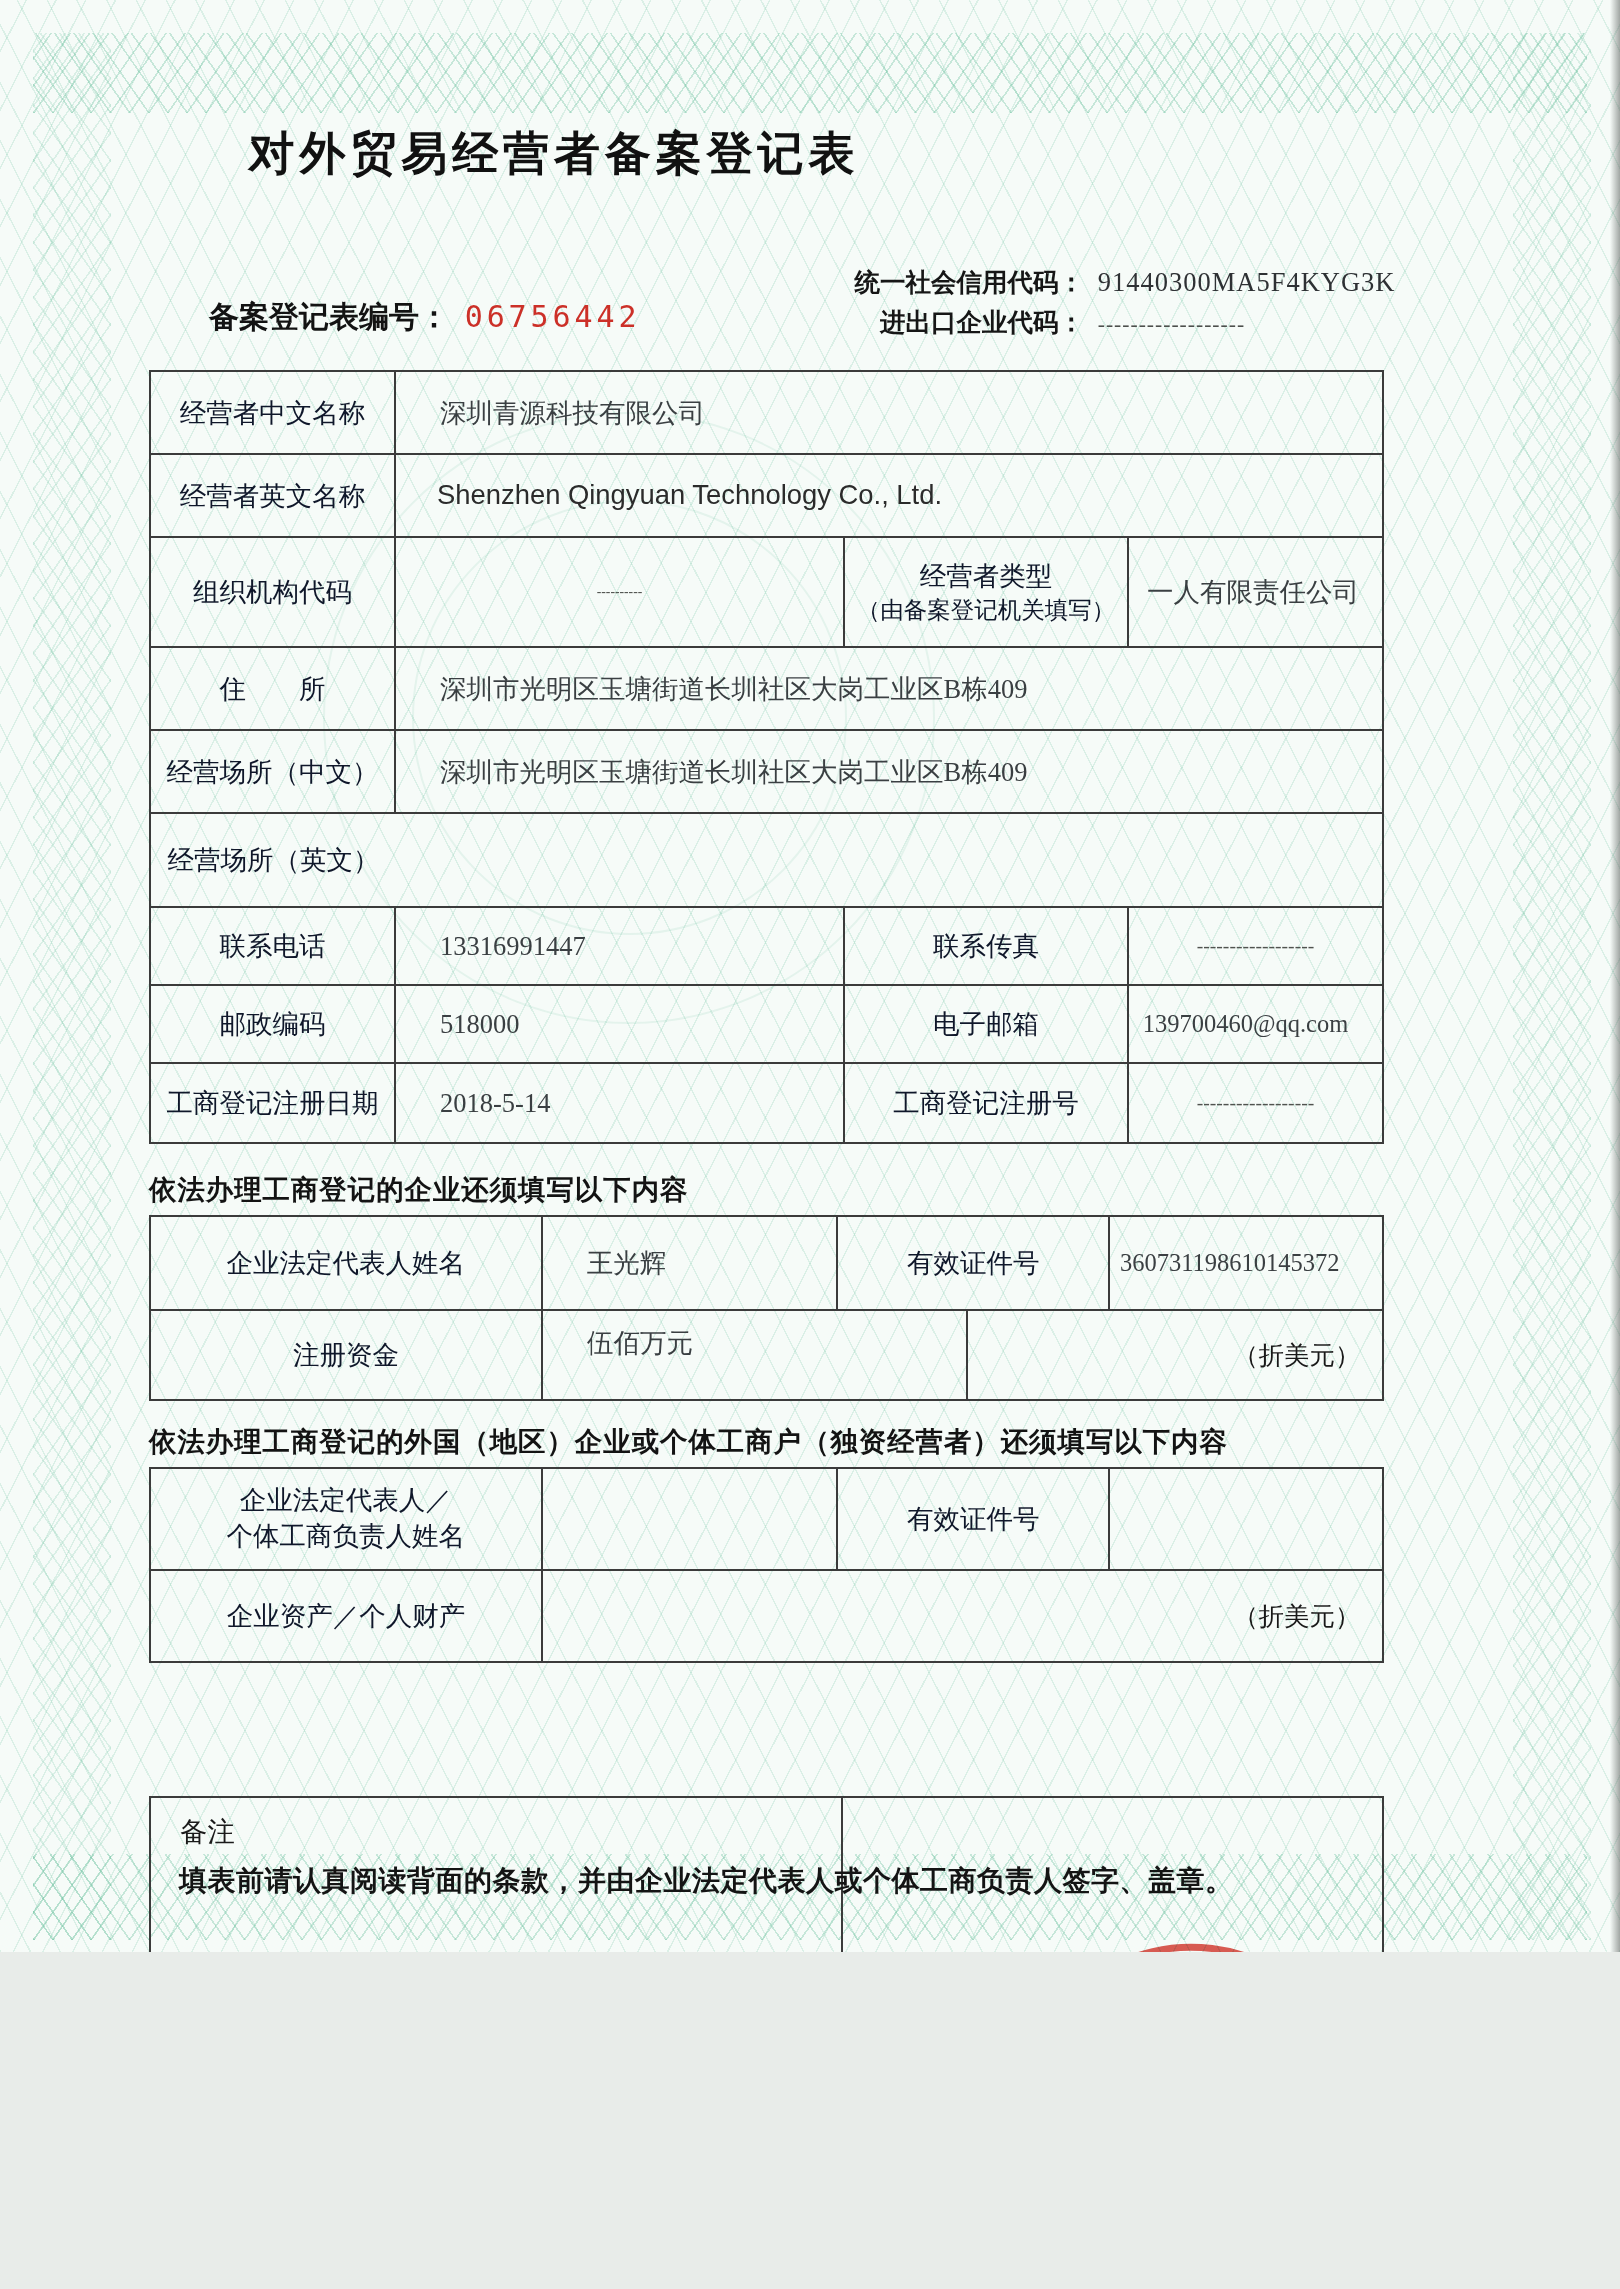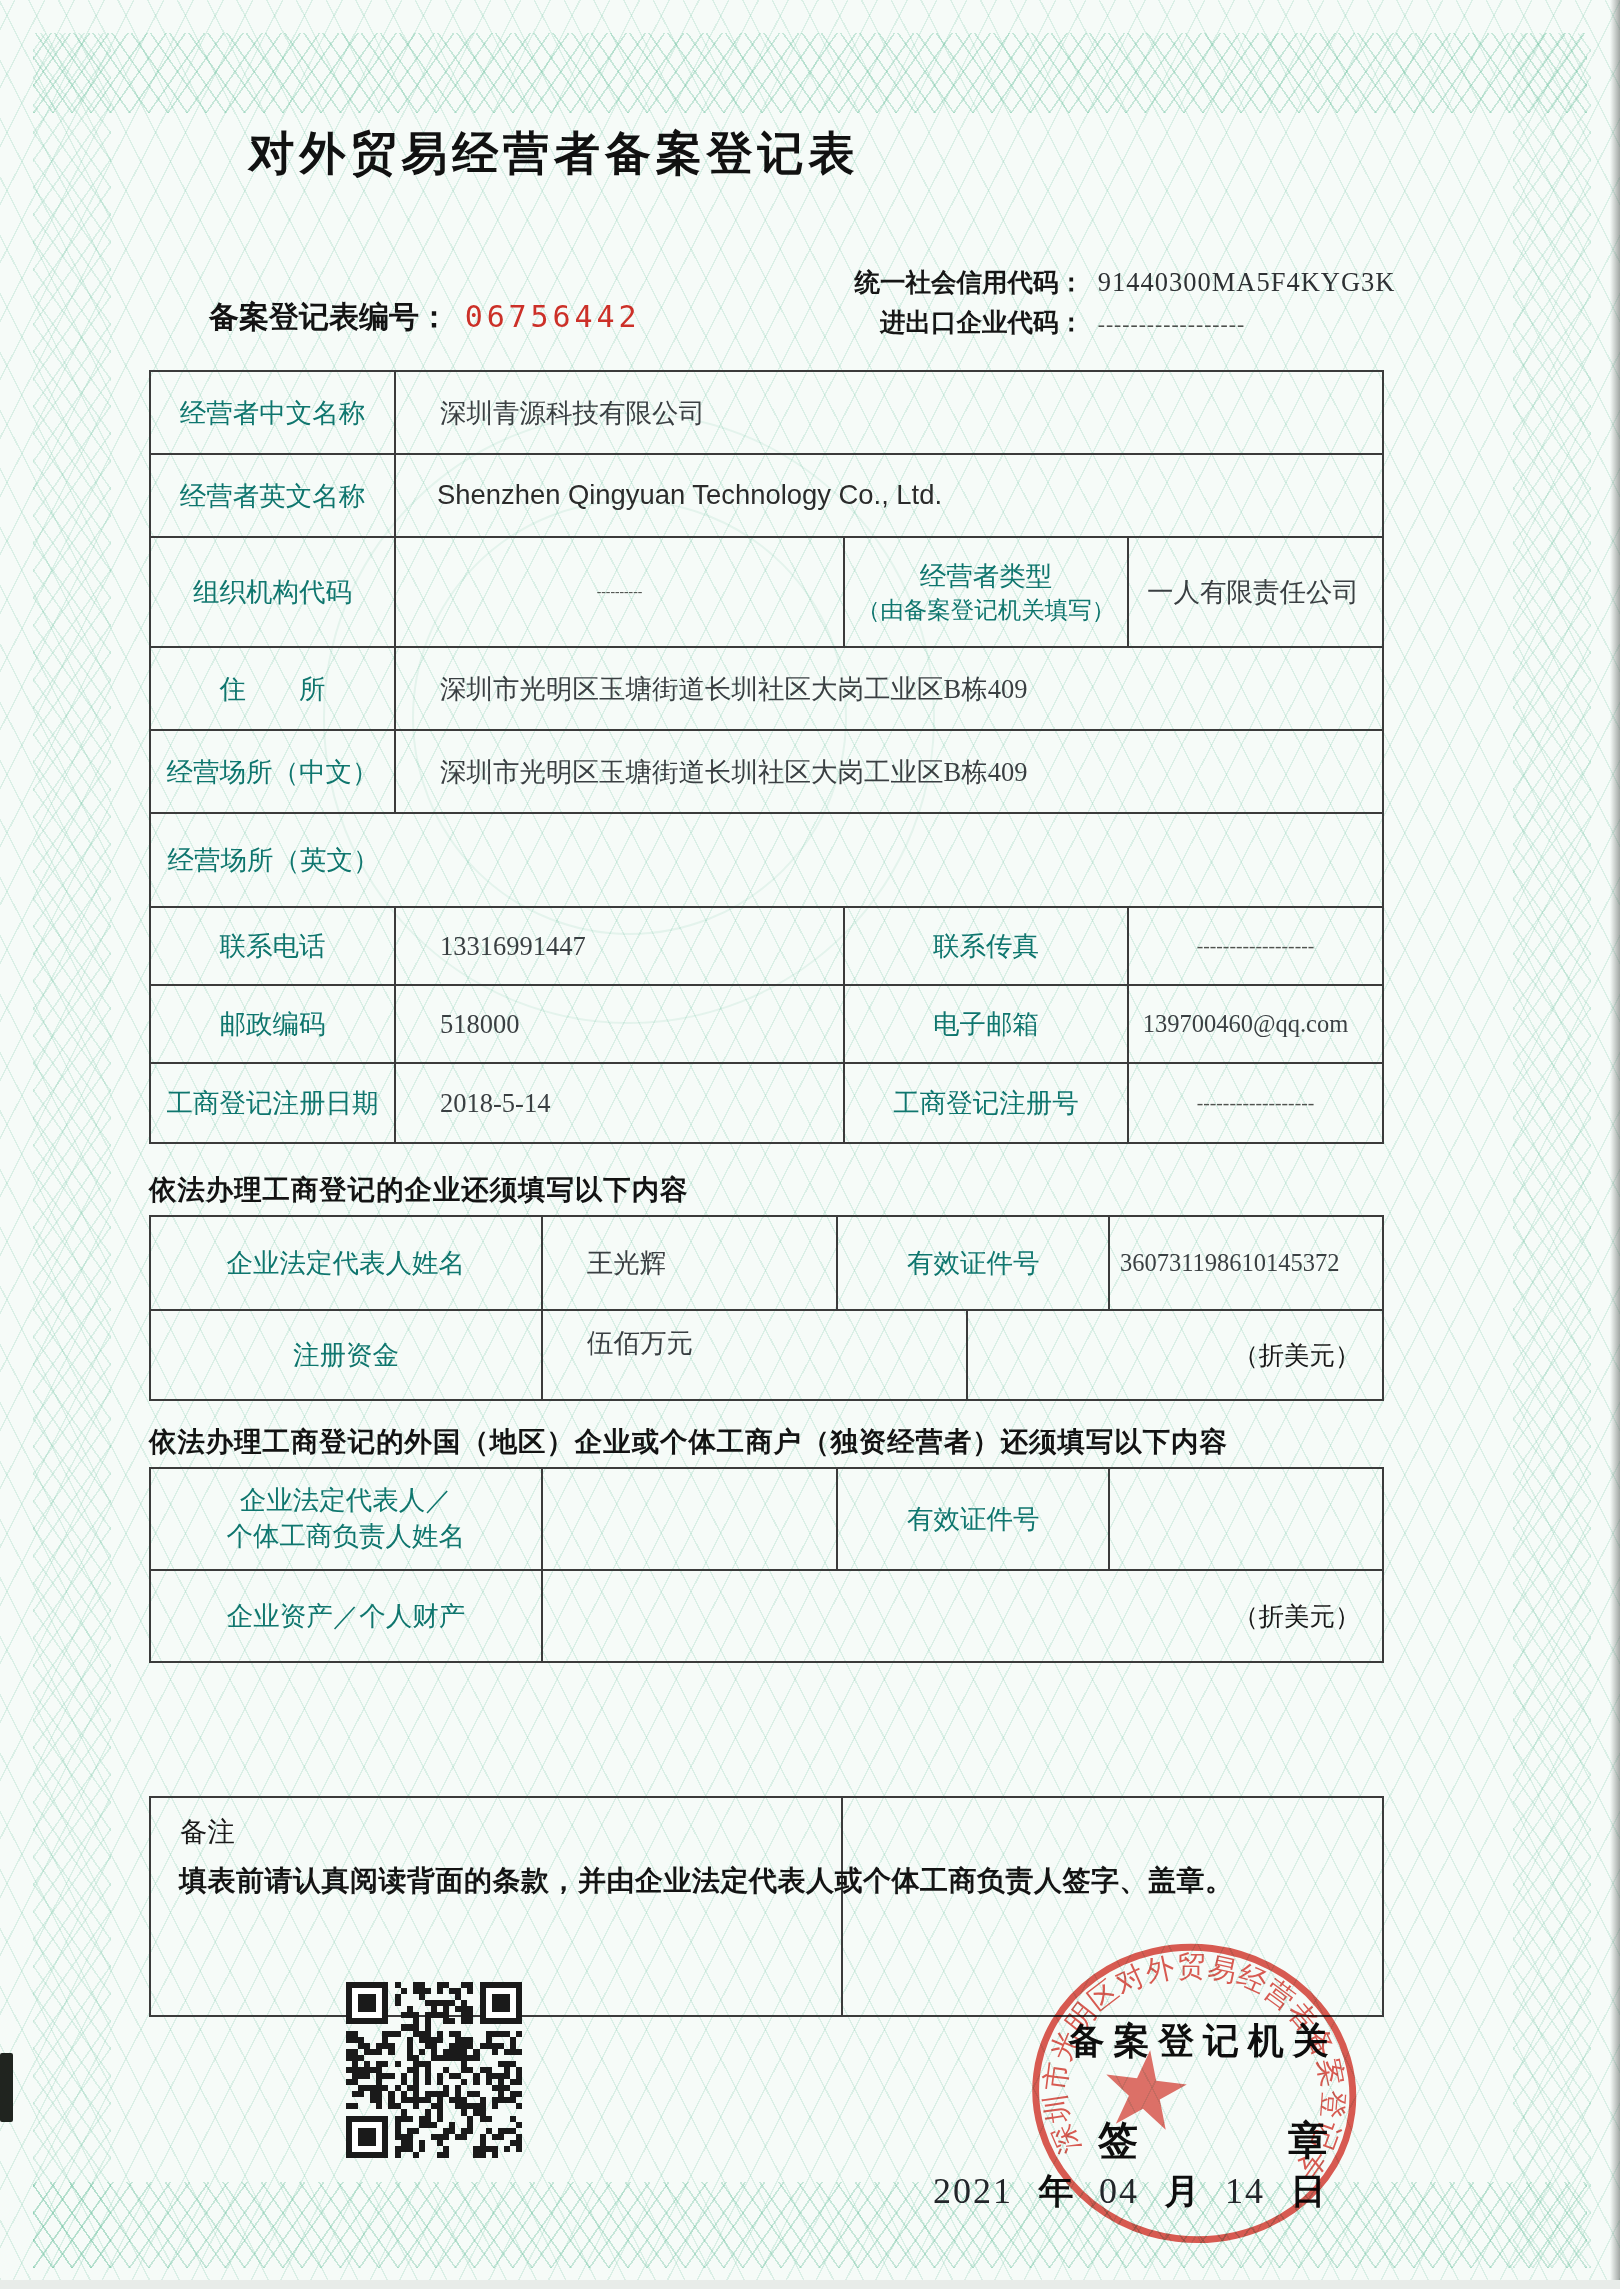--- a/index.html
+++ b/index.html
@@ -1,17 +1,17 @@
 <!DOCTYPE html>
 <html><head>
 <meta charset="utf-8">
 <style>
   html,body{margin:0;padding:0;}
   body{background:#e8ece9;font-family:"Liberation Sans",sans-serif;}
-  .page{position:relative;width:1620px;height:2280px;background:#f6fbf8;overflow:hidden;
+  .page{position:relative;width:1620px;height:1952px;background:#f6fbf8;overflow:hidden;
         color:#1f1f1f;}
   
   .page::before{content:"";position:absolute;inset:0;pointer-events:none;
     background-image:
       repeating-linear-gradient(63deg, rgba(121,199,168,.22) 0 1.4px, transparent 1.4px 26.5px),
       repeating-linear-gradient(-63deg, rgba(121,199,168,.22) 0 1.4px, transparent 1.4px 26.5px);}
   .band{position:absolute;pointer-events:none;
     background-image:
       repeating-linear-gradient(55deg, rgba(110,193,160,.35) 0 1.6px, transparent 1.6px 15.7px),
       repeating-linear-gradient(-55deg, rgba(110,193,160,.35) 0 1.6px, transparent 1.6px 15.7px);}
@@ -33,21 +33,21 @@
   .codes .dash{font-family:"Liberation Serif",serif;color:#4c4f4c;letter-spacing:1px;font-size:21.6px;}
   .form-no{position:absolute;top:297px;left:209px;display:flex;align-items:baseline;}
   .form-no .lbl{font-size:30px;font-weight:bold;color:#131313;}
   .form-no .v{margin-left:15.7px;font-family:"DejaVu Sans Mono",monospace;font-size:30px;
     letter-spacing:3.9px;color:#cc3028;}
 
   .tbl{position:absolute;left:149px;width:1235px;border:2px solid #3b3b3b;box-sizing:border-box;}
   .trow{display:flex;border-bottom:2px solid #3b3b3b;box-sizing:border-box;}
   .trow:last-child{border-bottom:none;}
   .cell{box-sizing:border-box;border-right:2px solid #3b3b3b;display:flex;
-    align-items:center;justify-content:center;text-align:center;font-size:26.5px;color:#0f766e;
+    align-items:center;justify-content:center;text-align:center;font-size:26.5px;color:#0f172a;
     padding:3.9px 7.8px;flex-direction:column;}
   .cell:last-child{border-right:none;}
   .cell.val{align-items:flex-start;justify-content:center;text-align:left;padding-left:44px;
     font-family:"Liberation Serif",serif;color:#3a3f42;}
   .cell.val-en{align-items:flex-start;text-align:left;padding-left:41px;
     font-family:"Liberation Sans",sans-serif;font-size:25.5px;color:#2b2b2b;line-height:1.35;}
   .cell.dash{font-family:"Liberation Serif",serif;color:#50534f;font-size:19.6px;letter-spacing:0;}
   .cell .sub{font-size:23.5px;}
   .cell.usd{align-items:flex-end;justify-content:center;padding-right:21.6px;font-size:25.5px;color:#191919;}
   .cell.topleft{justify-content:flex-start;align-items:flex-start;padding-top:13.7px;}

